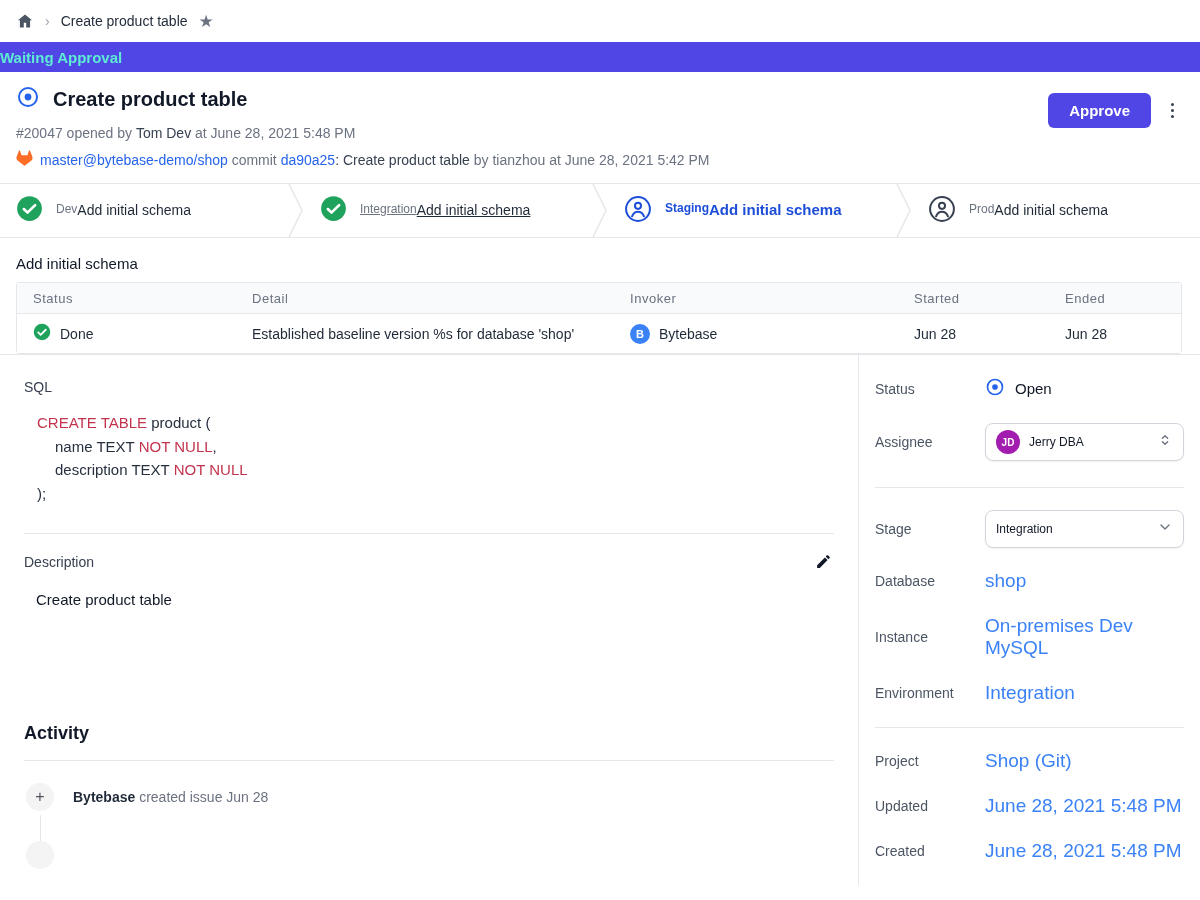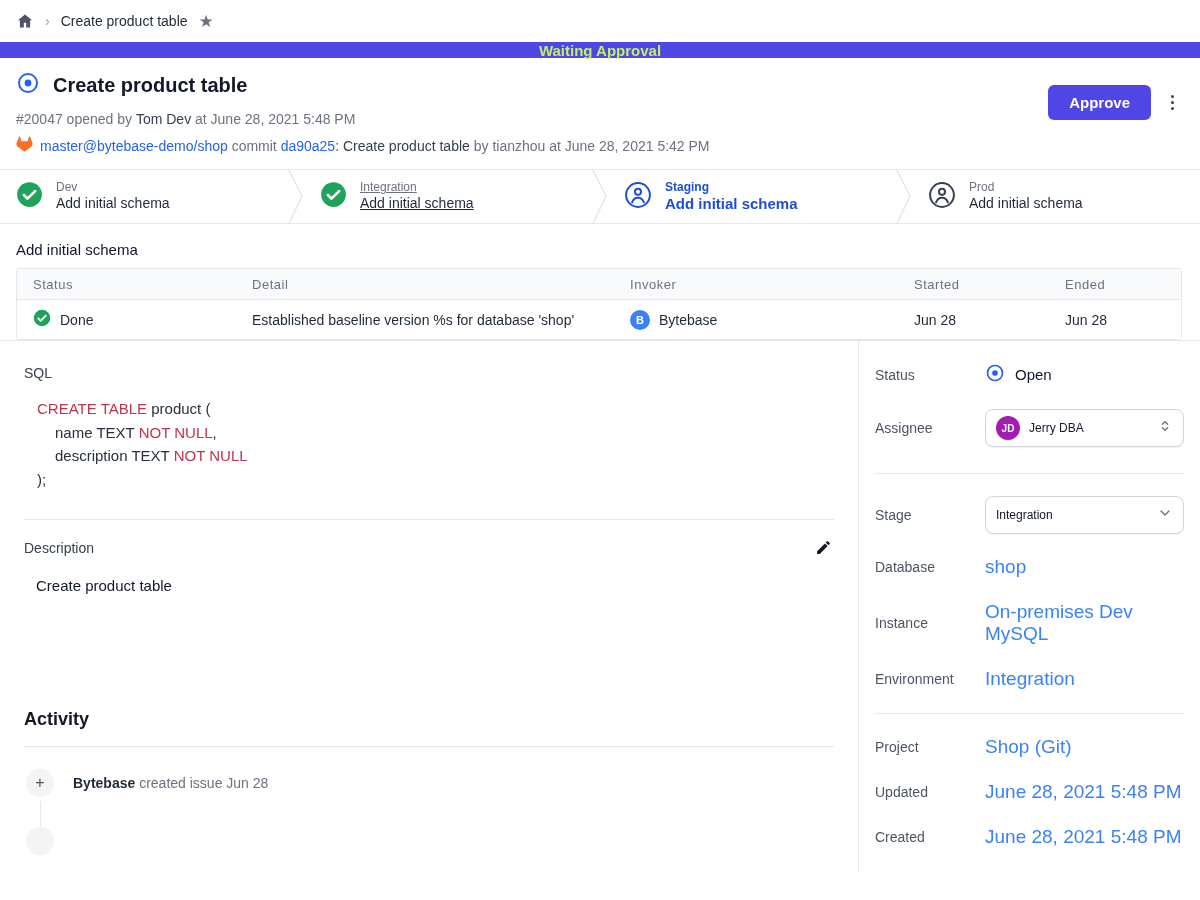--- a/index.html
+++ b/index.html
@@ -7,43 +7,43 @@
     font-family:"Liberation Sans","DejaVu Sans",sans-serif; color:#1f2937; }
 
   
   .breadcrumb { height:42px; display:flex; align-items:center; gap:11px; padding:0 16px; }
   .breadcrumb svg { display:block; }
   .crumb-sep { color:#9ca3af; font-size:14px; }
   .crumb-title { font-size:14px; color:#1f2937; }
   .star-icon { color:#6b7280; font-size:17px; cursor:pointer; }
 
   
-  .banner { height:16px; background:#4f46e5; color:#bef264; font-size:15px; font-weight:600;
-    display:flex; align-items:center; justify-content:center; }
+  .banner { height:30px; background:#4f46e5; color:#5eead4; font-size:15px; font-weight:600;
+    display:flex; align-items:center; justify-content:flex-start; }
 
   
   .issue-header { padding:13px 24px 14px 16px; position:relative; }
   .title-row { display:flex; align-items:center; gap:13px; margin-bottom:12px; }
   .title-row h1 { font-size:20px; font-weight:700; color:#111827; }
   .meta-line { font-size:14px; color:#6b7280; margin-bottom:9px; }
   .meta-line .strong { color:#374151; font-weight:500; }
   .commit-line { font-size:14px; color:#6b7280; display:flex; align-items:center; gap:7px; }
   .commit-line a { color:#2563eb; text-decoration:none; cursor:pointer; }
   .commit-line .dark { color:#374151; }
-  .header-actions { position:absolute; right:22px; top:27px; display:flex; align-items:center; gap:16px; }
+  .header-actions { position:absolute; right:22px; top:21px; display:flex; align-items:center; gap:16px; }
   .approve-btn { background:#4f46e5; color:#fff; border:none; border-radius:6px;
     font-size:15px; font-weight:600; padding:9px 21px; cursor:pointer;
     font-family:inherit; }
   .kebab { display:flex; flex-direction:column; gap:3px; cursor:pointer; padding:4px; }
   .kebab i { width:3px; height:3px; border-radius:50%; background:#374151; }
 
   
   .pipeline { display:flex; align-items:stretch; border-top:1px solid #e5e7eb; border-bottom:1px solid #e5e7eb; height:55px; }
   .stage { flex:1; display:flex; align-items:center; gap:13px; padding-left:16px; cursor:pointer; }
-  .stage-texts { display:flex; flex-direction:column; line-height:1.25; }
+  .stage-texts { display:flex; flex-direction:row; line-height:1.25; }
   .stage-env { font-size:12px; color:#6b7280; }
   .stage-task { font-size:14px; color:#1f2937; }
   .stage.underlined .stage-env, .stage.underlined .stage-task { text-decoration:underline; }
   .stage.active .stage-env { color:#1d4ed8; font-weight:700; }
   .stage.active .stage-task { color:#1d4ed8; font-weight:700; font-size:15px; }
   .stage-sep { flex:0 0 auto; display:flex; align-items:center; }
 
   
   .task-title { margin:17px 16px 10px; font-size:15px; font-weight:500; color:#111827; }
   .task-table { width:1166px; margin:0 16px; border:1px solid #e5e7eb; border-radius:3px;

